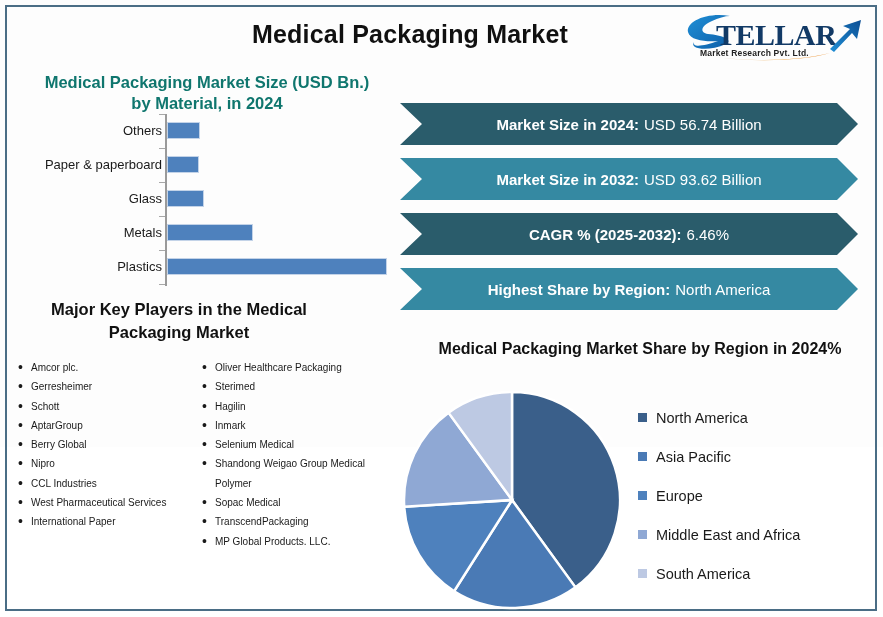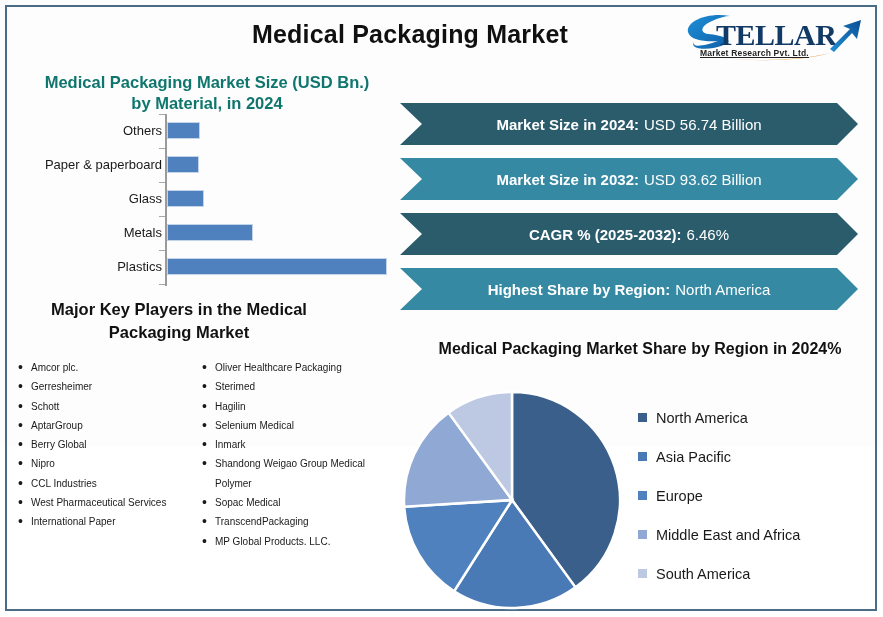--- a/index.html
+++ b/index.html
@@ -40,21 +40,20 @@
     left:678px;top:8px;
     width:195px;height:58px;
   }
   .logo-sub{
     position:absolute;
     left:700px;top:48px;
     font-size:8.5px;
     font-weight:bold;
     color:#222;
     letter-spacing:.2px;
-    text-decoration:underline;
   }
 
   
   .bar-title{
     position:absolute;
     left:42px;top:72px;
     width:330px;
     text-align:center;
     font-size:16.5px;
     font-weight:bold;
@@ -288,22 +287,22 @@
         <li>CCL Industries</li>
         <li>West Pharmaceutical Services</li>
         <li>International Paper</li>
       </ul>
   </div>
   <div class="players-col right">
     <ul id="players-right">
         <li>Oliver Healthcare Packaging</li>
         <li>Sterimed</li>
         <li>Hagilin</li>
+        <li>Inmark</li>
         <li>Selenium Medical</li>
-        <li>Inmark</li>
         <li>Shandong Weigao Group Medical Polymer</li>
         <li>Sopac Medical</li>
         <li>TranscendPackaging</li>
         <li>MP Global Products. LLC.</li>
       </ul>
   </div>
 
   <div class="pie-title">Medical Packaging Market Share by Region in 2024%</div>
   <div class="pie-wrap">
     <svg id="pie-svg" width="225" height="225" viewBox="0 0 225 225" xmlns="http://www.w3.org/2000/svg">

